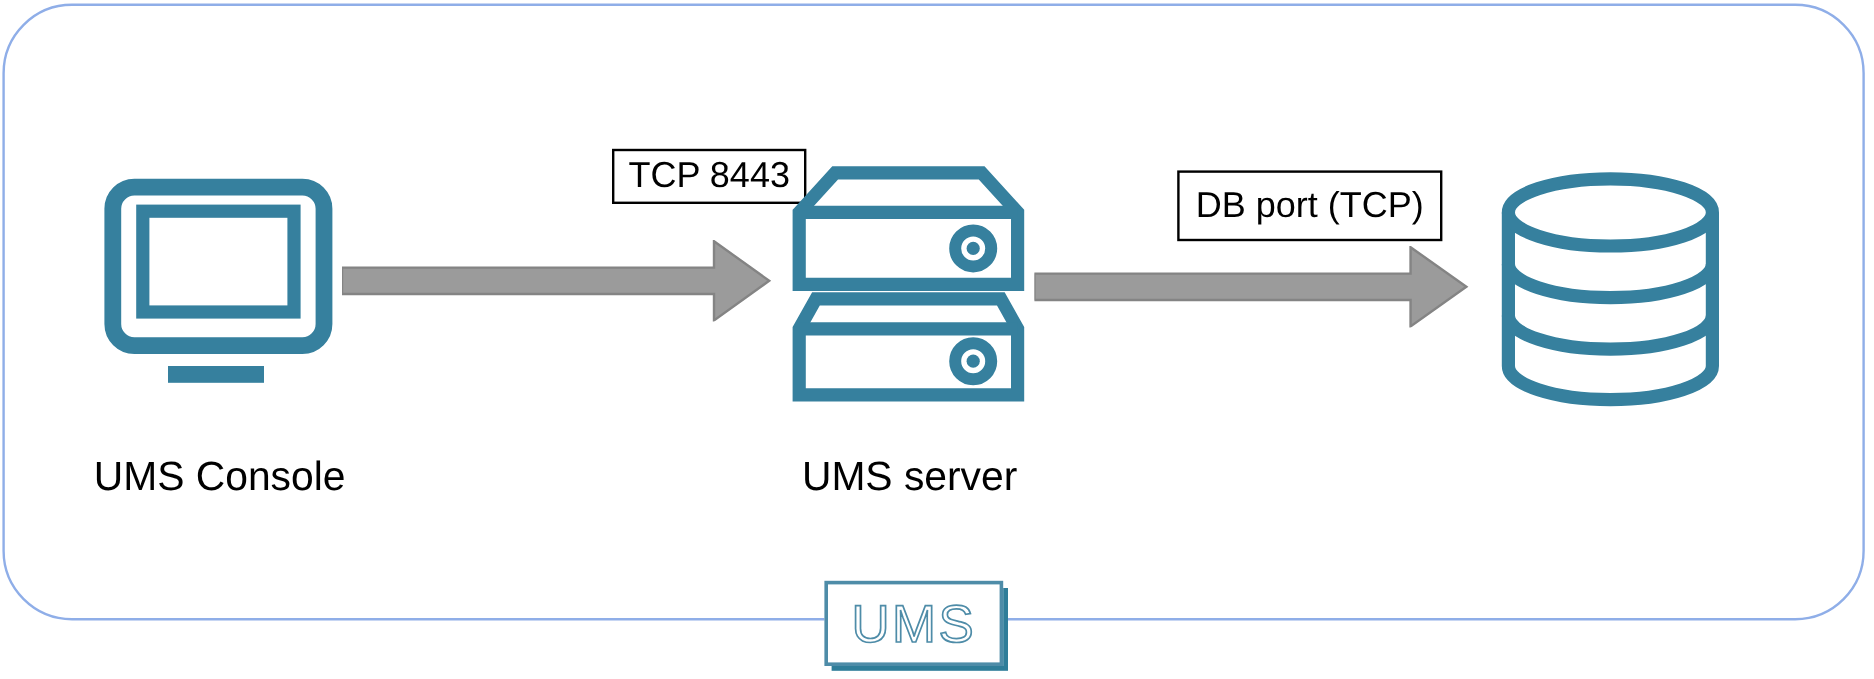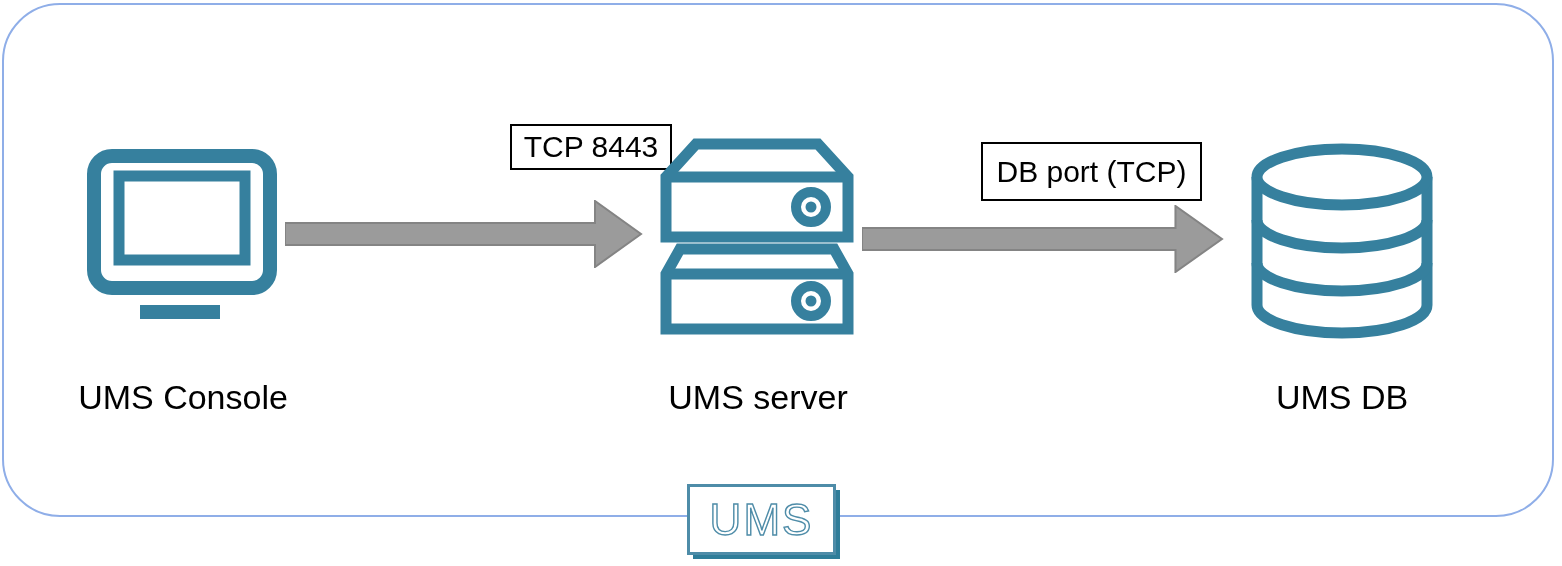--- a/index.html
+++ b/index.html
@@ -122,21 +122,20 @@
     <path d="M 11 36 L 11 164" fill="none" stroke="#36809E" stroke-width="11"></path>
     <path d="M 181 36 L 181 164" fill="none" stroke="#36809E" stroke-width="11"></path>
     <path d="M 11 164 A 85 28 0 0 0 181 164" fill="none" stroke="#36809E" stroke-width="11"></path>
     <path d="M 11 79 A 85 28 0 0 0 181 79" fill="none" stroke="#36809E" stroke-width="11"></path>
     <path d="M 11 122 A 85 28 0 0 0 181 122" fill="none" stroke="#36809E" stroke-width="11"></path>
     <ellipse cx="96" cy="36" rx="85" ry="28" fill="#ffffff" stroke="#36809E" stroke-width="11"></ellipse>
   </svg>
 
   <div class="node-label node-label-console">UMS Console</div>
   <div class="node-label node-label-server">UMS server</div>
-  <div class="node-label node-label-db">UMS DB</div>
 
   <div class="ums-badge">
     <svg width="143" height="65" viewBox="0 0 143 65">
       <text x="71.5" y="48" text-anchor="middle" font-size="44" letter-spacing="2" font-family="Liberation Sans, DejaVu Sans, sans-serif" fill="none" stroke="#4E8CA8" stroke-width="1.4">UMS</text>
     </svg>
   </div>
 
 </div>
 
 </body></html>

